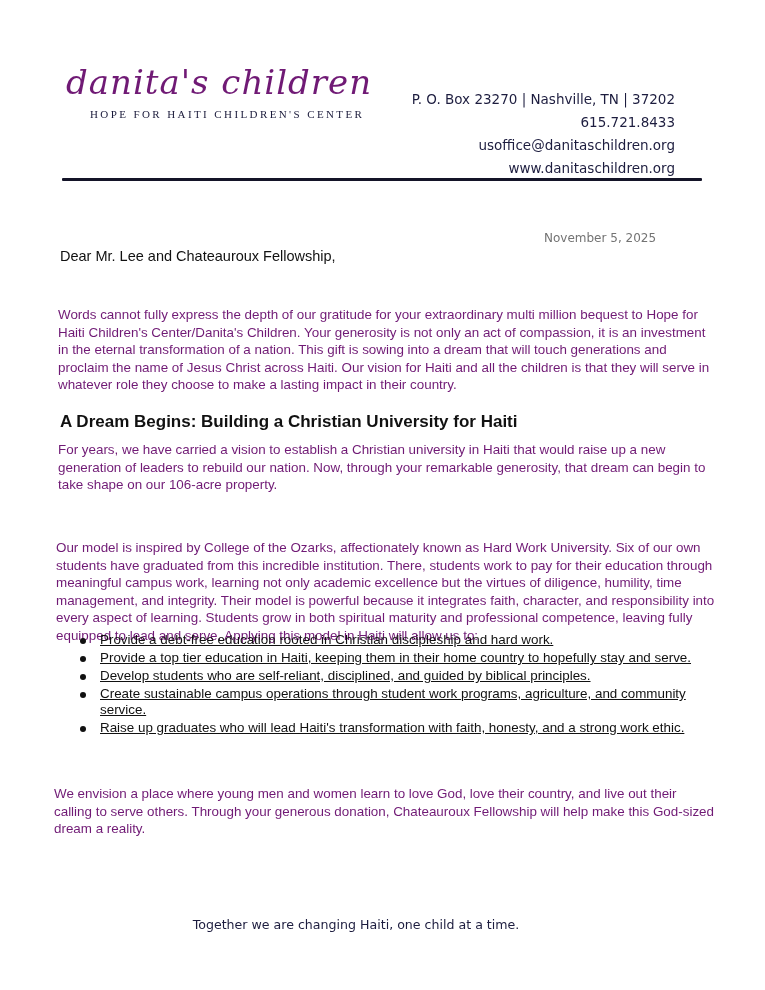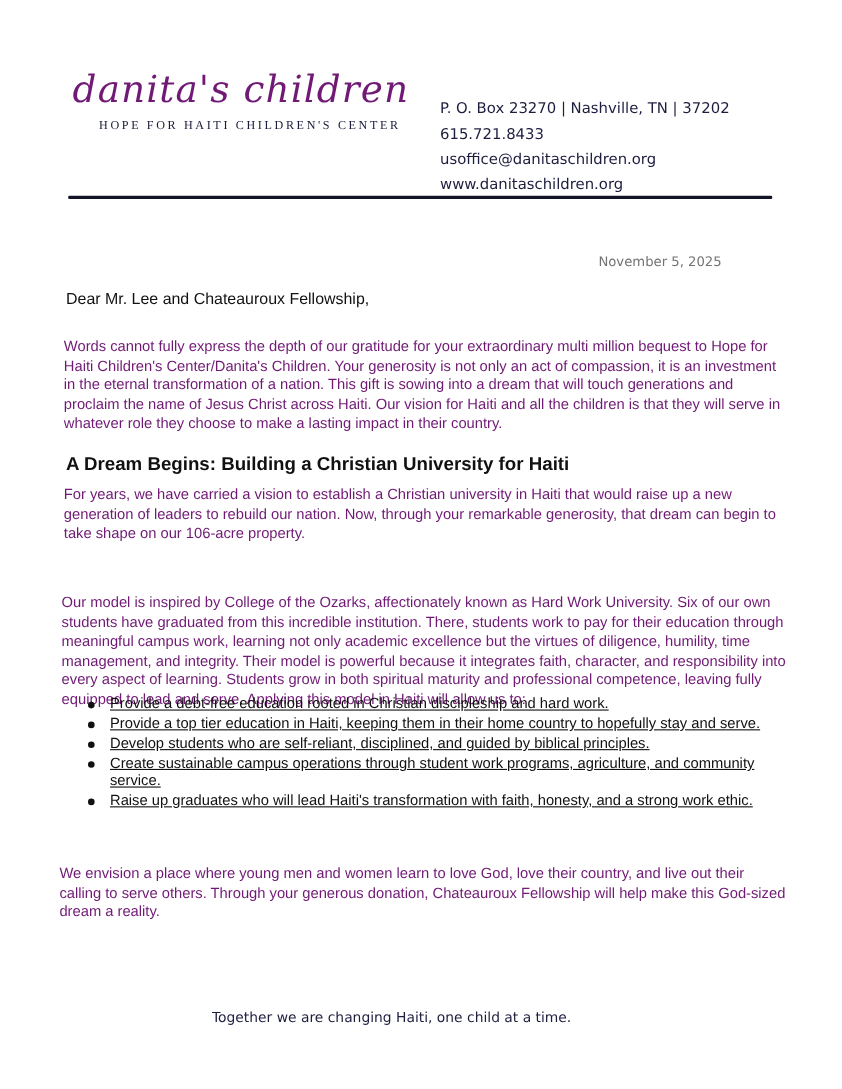--- a/index.html
+++ b/index.html
@@ -1,24 +1,24 @@
 <!DOCTYPE html>
 <html><head>
 <meta charset="utf-8">
 <style>
   html, body { margin: 0; padding: 0; background: #ffffff; }
   body { width: 765px; height: 990px; position: relative; overflow: hidden; font-family: "Liberation Sans", sans-serif; color: #111; }
   .logo { position: absolute; left: 66px; top: 62px; width: 300px; }
   .logo-script { font-family: "DejaVu Serif", serif; font-style: italic; font-size: 34px; letter-spacing: 1px; color: #701a75; line-height: 40px; white-space: nowrap; }
   .logo-tag { font-family: "Liberation Serif", serif; font-size: 11px; letter-spacing: 2.4px; color: #1a1a3a; margin-top: 6px; margin-left: 24px; white-space: nowrap; }
-  .contact { position: absolute; left: 400px; top: 88px; width: 275px; text-align: left; font-family: "DejaVu Sans", sans-serif; font-size: 13.5px; color: #1d1d3f; line-height: 23px; }
+  .contact { position: absolute; left: 400px; top: 88px; width: 275px; text-align: right; font-family: "DejaVu Sans", sans-serif; font-size: 13.5px; color: #1d1d3f; line-height: 23px; }
   .contact div { white-space: nowrap; }
   .rule { position: absolute; left: 62px; top: 178px; width: 640px; height: 3px; background: #141428; border-radius: 1px; }
   .date { position: absolute; left: 544px; top: 231px; font-family: "DejaVu Sans", sans-serif; font-size: 12px; color: #737373; white-space: nowrap; }
-  .salutation { position: absolute; left: 60px; top: 264px; font-size: 14.5px; white-space: nowrap; }
+  .salutation { position: absolute; left: 60px; top: 248px; font-size: 14.5px; white-space: nowrap; }
   .para { position: absolute; font-size: 13.4px; line-height: 17.5px; color: #701a75; }
   .p1 { left: 58px; top: 306px; width: 660px; }
   .heading { position: absolute; left: 60px; top: 412px; font-size: 17px; font-weight: bold; white-space: nowrap; text-align: right; }
   .p2 { left: 58px; top: 441px; width: 650px; }
   .p3 { left: 56px; top: 507px; width: 670px; margin-top: 32px; }
   .bullets { position: absolute; left: 78px; top: 632px; width: 620px; margin: 0; padding: 0; list-style: none; font-size: 13.4px; line-height: 16px; text-decoration: underline; }
   .bullets li { position: relative; padding-left: 22px; margin-bottom: 2px; }
   .bullets li::before { content: ""; position: absolute; left: 2px; top: 6px; width: 6px; height: 6px; border-radius: 50%; background: #111; }
   .p4 { left: 54px; top: 785px; width: 660px; }
   .footer { position: absolute; left: 0; width: 702px; top: 917px; text-align: center; font-family: "DejaVu Sans", sans-serif; font-size: 12.6px; color: #1d1d3f; }

